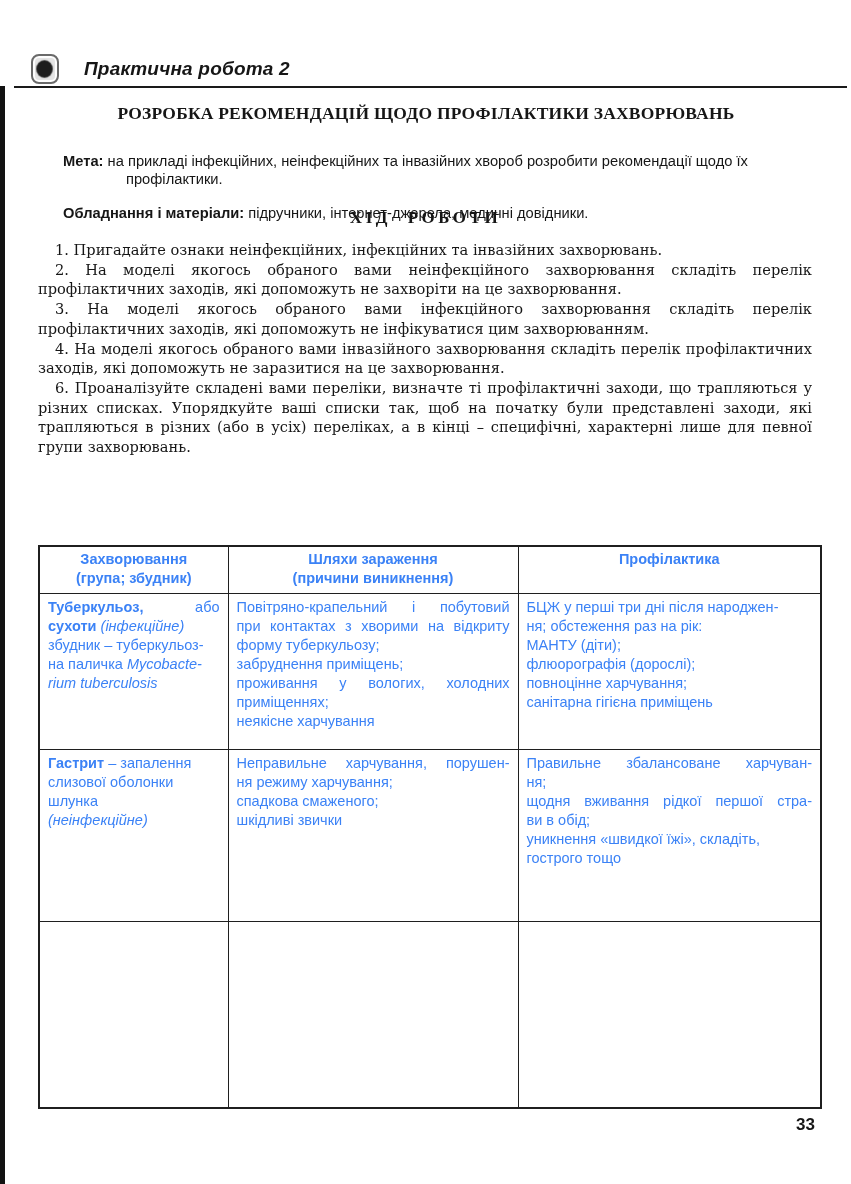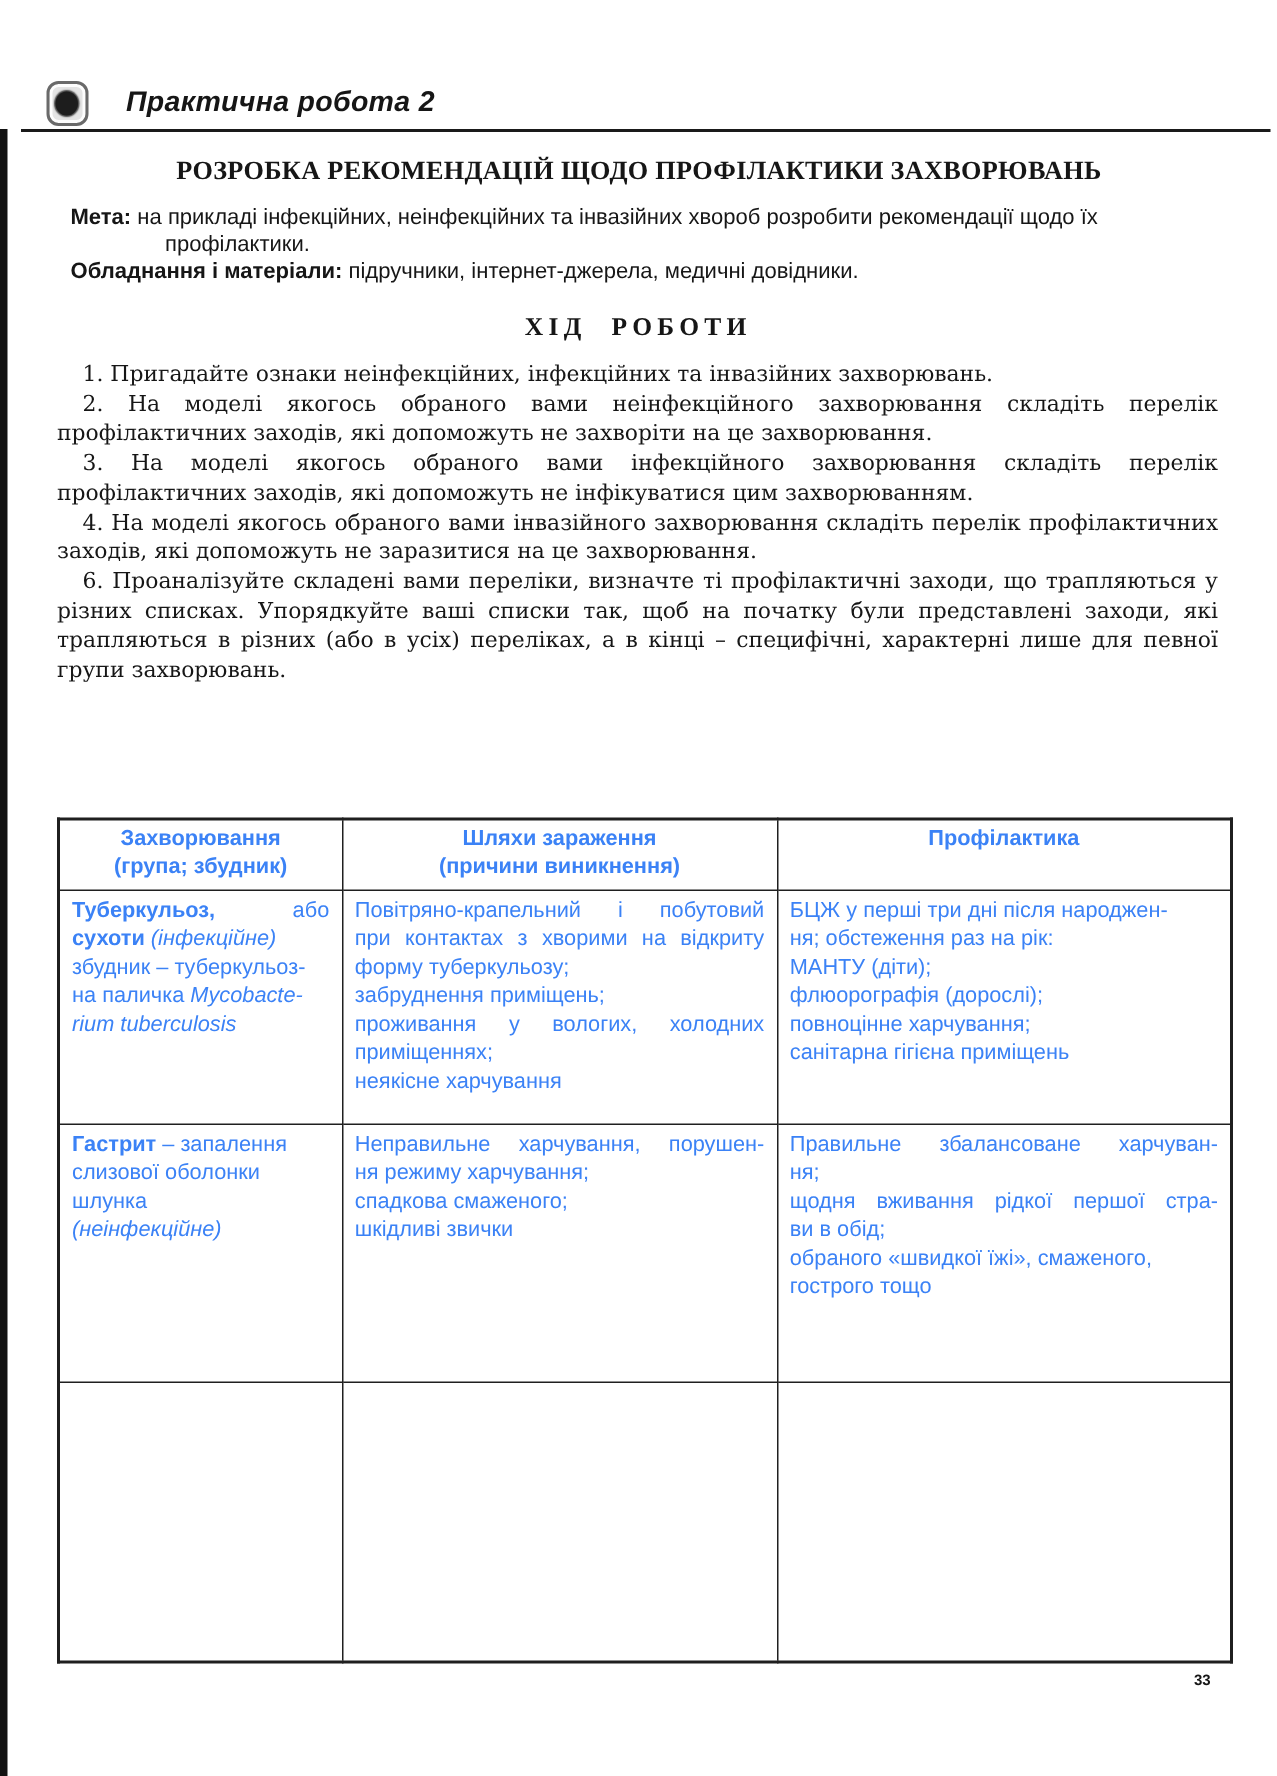--- a/index.html
+++ b/index.html
@@ -15,21 +15,21 @@
   .hdr-icon .blob{position:absolute;left:4px;top:5px;width:15px;height:16px;
             border-radius:50%;background:#1d1d1d;box-shadow:0 0 1px 1px #444;}
   .tab-label{position:absolute;left:84px;top:58px;font-size:19px;font-weight:bold;
              font-style:italic;letter-spacing:.2px;}
   .hdr-rule{position:absolute;left:14px;top:86px;width:833px;height:2px;background:#1a1a1a;}
 
   
   .title{position:absolute;left:38px;top:103px;width:776px;text-align:center;
          font-family:"Liberation Serif",serif;font-weight:bold;font-size:17.5px;letter-spacing:.2px;}
   .meta-wrap{position:absolute;left:47px;top:137px;width:768px;font-size:14.7px;line-height:17.8px;}
-  .meta-wrap p{margin:0;}
+  .meta-wrap p{margin:16px;}
   .hang{padding-left:63px;text-indent:-63px;}
 
   .work-heading{position:absolute;left:0;right:0;top:208px;text-align:center;
          font-family:"Liberation Serif",serif;font-weight:bold;font-size:17px;
          letter-spacing:3.5px;word-spacing:9px;}
 
   
   .steps{position:absolute;left:38px;top:240px;width:774px;
          font-family:"DejaVu Serif","Liberation Serif",serif;
          font-size:14.6px;line-height:19.7px;text-align:justify;}
@@ -44,21 +44,21 @@
   table.results{border:2px solid #1f1f1f;}
   table.results th{font-weight:bold;text-align:center;height:44px;padding-top:3px;}
   tr.r1 td{height:156px;}
   tr.r2 td{height:172px;}
   tr.r3 td{height:186px;}
   .tline{min-height:19px;}
   .tline.j{text-align:justify;text-align-last:justify;}
   .bseg{font-weight:bold;}
   .iseg{font-style:italic;}
 
-  .page-number{position:absolute;left:796px;top:1115px;font-size:10px;font-weight:bold;}
+  .page-number{position:absolute;left:796px;top:1115px;font-size:17px;font-weight:bold;}
 </style>
 </head>
 <body>
 
 <div class="left-strip"></div>
 
 <div class="hdr-icon">
   <div class="blob"></div>
 </div>
 <div class="tab-label">Практична робота 2</div>
@@ -138,21 +138,21 @@
           <div class="tline j"><span>Неправильне харчування, порушен-</span></div>
           <div class="tline"><span>ня режиму харчування;</span></div>
           <div class="tline"><span>спадкова смаженого;</span></div>
           <div class="tline"><span>шкідливі звички</span></div>
         </td>
     <td>
           <div class="tline j"><span>Правильне збалансоване харчуван-</span></div>
           <div class="tline"><span>ня;</span></div>
           <div class="tline j"><span>щодня вживання рідкої першої стра-</span></div>
           <div class="tline"><span>ви в обід;</span></div>
-          <div class="tline"><span>обраного «швидкої їжі», смаженого,</span></div>
+          <div class="tline"><span>уникнення «швидкої їжі», складіть,</span></div>
           <div class="tline"><span>гострого тощо</span></div>
         </td>
   </tr>
   <tr class="r3">
     <td></td>
     <td></td>
     <td></td>
   </tr>
 </tbody>
   </table>

